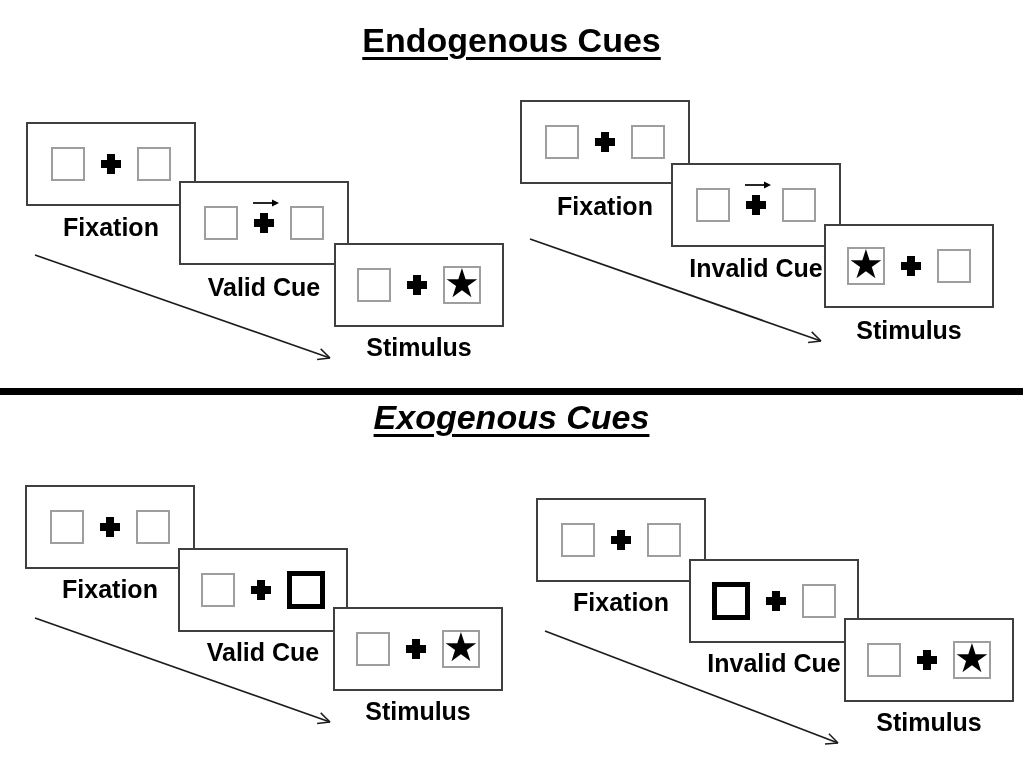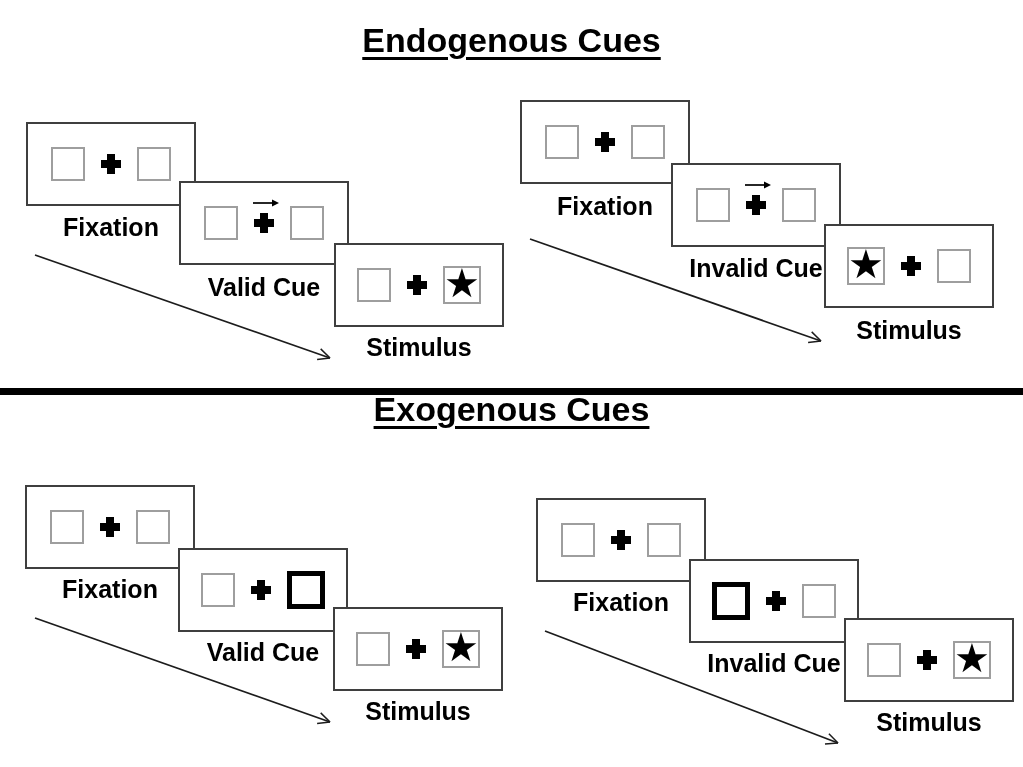--- a/index.html
+++ b/index.html
@@ -45,21 +45,21 @@
     position:absolute;width:170px;text-align:center;z-index:6;
     font-size:25px;font-weight:bold;line-height:22px;white-space:nowrap;
   }
   .tarrow{position:absolute;z-index:1;}
 </style>
 </head>
 <body>
 
 <div class="title" style="top:21px;">Endogenous Cues</div>
 <div class="divider"></div>
-<div class="title" style="top:390px;">Exogenous Cues</div>
+<div class="title" style="top:398px;font-style:italic;">Exogenous Cues</div>
 
 <svg class="tarrow" style="left:33px;top:253px;" width="304" height="114">
   <line x1="2" y1="2" x2="297" y2="105" stroke="#1c1c1c" stroke-width="1.7"></line>
   <path d="M297,105 L287.7,95.9 M297,105 L284.1,106.4" stroke="#1c1c1c" stroke-width="1.5" fill="none"></path>
 </svg>
 
 <div class="panel z2" style="left:26px;top:122px;">
   <div class="box"></div>
   <div class="center">
       <div class="plus"></div>

